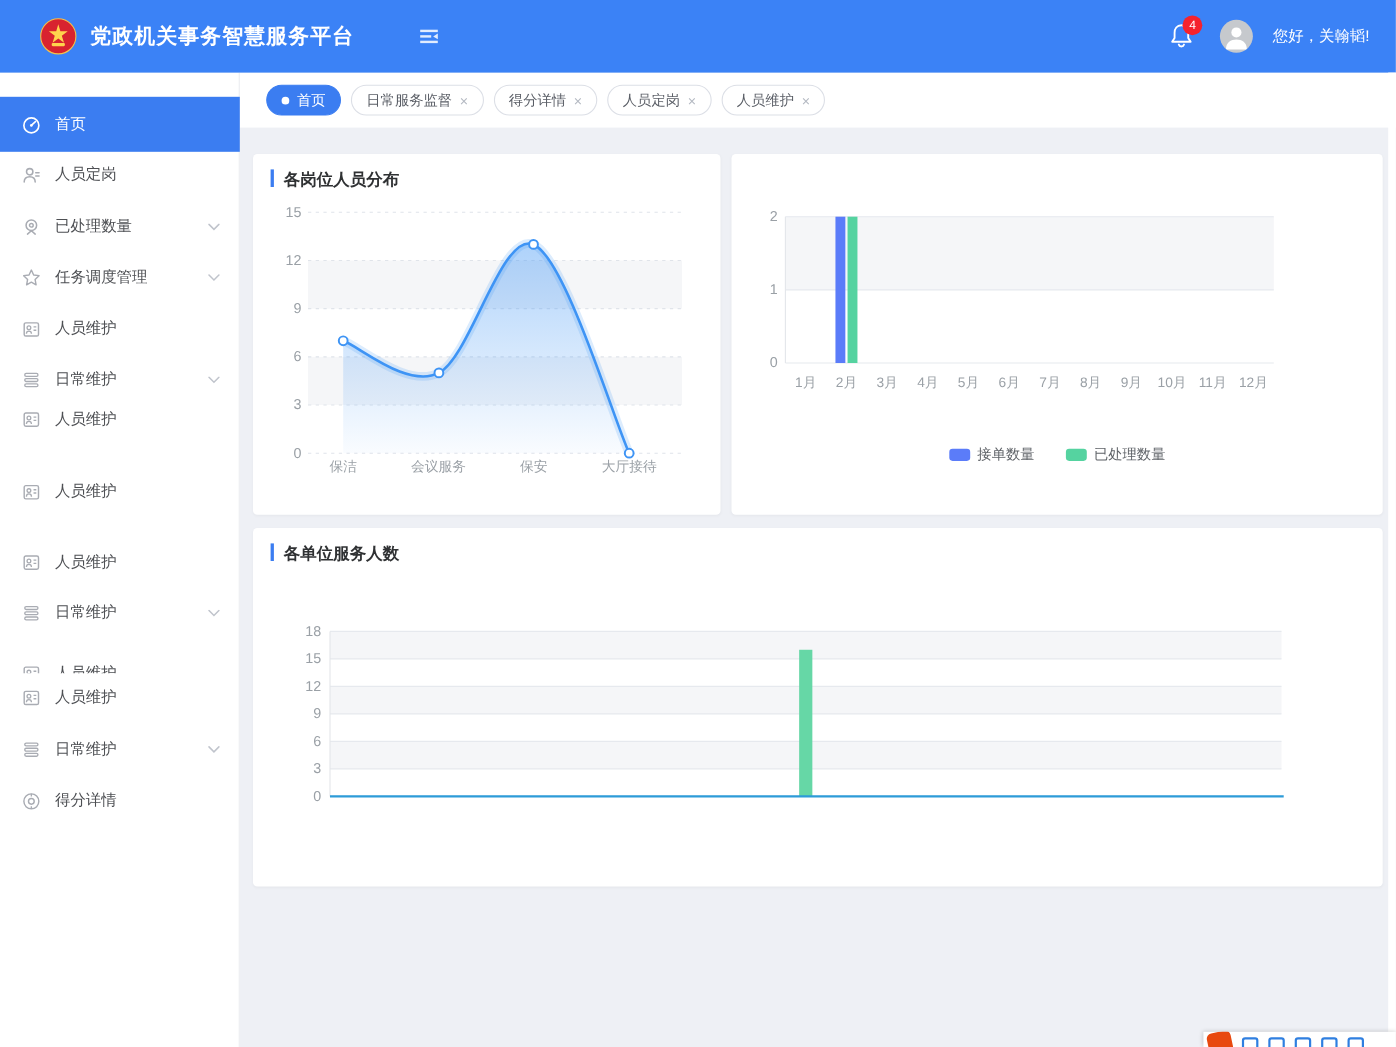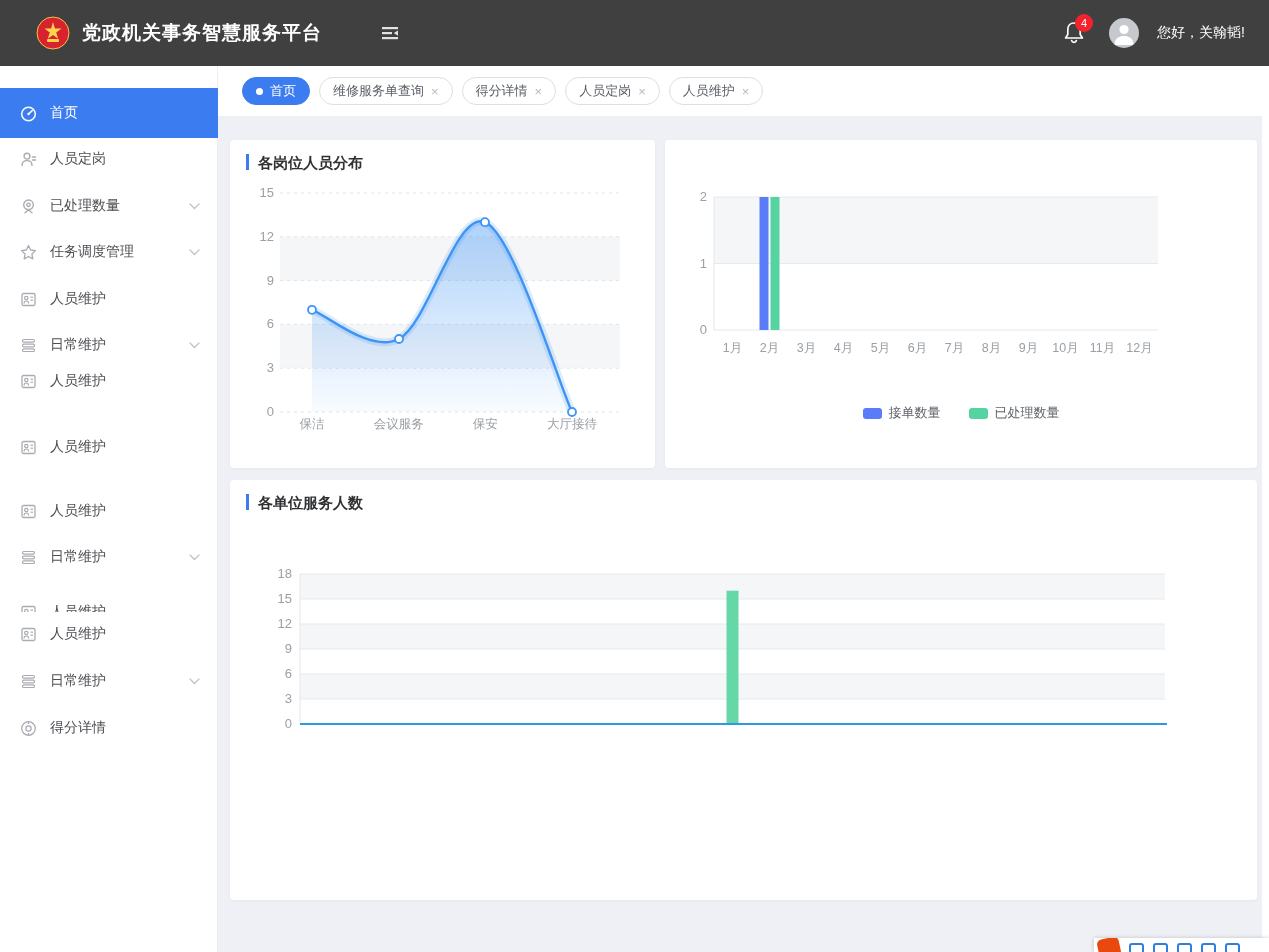--- a/index.html
+++ b/index.html
@@ -1,20 +1,20 @@
 <!DOCTYPE html>
 <html><head>
 <meta charset="utf-8">
 <style>
   * { margin:0; padding:0; box-sizing:border-box; }
   html,body { width:1269px; height:952px; overflow:hidden; }
   body { font-family:"Liberation Sans","DejaVu Sans",sans-serif; background:#eef0f5; position:relative; }
 
   
-  .header { position:absolute; left:0; top:0; width:1269px; height:66px; background:#404040; display:flex; align-items:center; z-index:30; }
+  .header { position:absolute; left:0; top:0; width:1269px; height:66px; background:#3b82f6; display:flex; align-items:center; z-index:30; }
   .emblem { width:34px; height:34px; margin-left:36px; flex:0 0 auto; }
   .app-title { color:#fff; font-size:19px; font-weight:bold; margin-left:12px; letter-spacing:1px; }
   .menu-fold { margin-left:54px; width:28px; height:28px; display:flex; align-items:center; justify-content:center; cursor:pointer; }
   .header-right { position:absolute; right:24px; top:0; height:66px; display:flex; align-items:center; gap:18px; }
   .bell-wrap { position:relative; width:30px; height:30px; cursor:pointer; }
   .badge { position:absolute; top:-4px; left:14px; min-width:18px; height:18px; border-radius:9px; background:#f5222d; color:#fff; font-size:11px; display:flex; align-items:center; justify-content:center; padding:0 4px; }
   .avatar { width:30px; height:30px; border-radius:50%; background:#c6c9cd; overflow:hidden; display:flex; align-items:flex-end; justify-content:center; cursor:pointer; }
   .greeting { color:#fff; font-size:14px;text-align:center; }
 
   
@@ -32,21 +32,21 @@
   .main { position:absolute; left:218px; top:66px; right:0; bottom:0; background:#eef0f5; }
   .tabstrip { position:absolute; left:0; top:0; right:0; height:50px; background:#fff; display:flex; align-items:center; gap:9px; padding-left:24px; }
   .tab { height:28px; border:1px solid #dcdfe6; border-radius:14px; background:#fff; display:flex; align-items:center; gap:7px; padding:0 13px; font-size:13px; color:#5a5e66; cursor:pointer; white-space:nowrap; }
   .tab .x { color:#b4b9c2; font-size:13px; line-height:1; cursor:pointer; }
   .tab.active { background:#3b7df1; border-color:#3b7df1; color:#fff; }
   .tab.active .dot { width:7px; height:7px; border-radius:50%; background:#fff; }
 
   .card { position:absolute; background:#fff; border-radius:4px; box-shadow:0 1px 3px rgba(0,0,0,0.04); }
   #card1 { left:12px; top:74px; width:425px; height:328px; }
   #card2 { left:447px; top:74px; width:592px; height:328px; }
-  #card3 { left:12px; top:414px; width:1027px; height:420px; }
+  #card3 { left:12px; top:414px; width:1027px; height:326px; }
   .card-title { display:flex; height:40px; padding:14px 16px 0 16px; }
   .accent { width:3px; height:16px; background:#3b7df1; margin-right:9px; flex:0 0 auto; }
   .card-title span { font-size:15px; font-weight:bold; color:#2f3133; white-space:nowrap; }
   .chart-svg { display:block; }
 
   .legend { position:absolute; left:0; right:0; bottom:46px; display:flex; justify-content:center; gap:28px;align-items:center; }
   .legend-item { display:flex; align-items:center; gap:7px; cursor:pointer; }
   .legend-chip { width:19px; height:11px; border-radius:3px; }
   .legend-item span { font-size:13px; color:#5f6368; }
 
@@ -282,21 +282,21 @@
 </div>
 
 <div class="main">
 
   <div class="tabstrip">
     <div class="tab active">
       <span class="dot"></span>
       <span>首页</span>
     </div>
     <div class="tab">
-      <span>维修服务单查询</span>
+      <span>日常服务监督</span>
       <span class="x">×</span>
     </div>
     <div class="tab">
       <span>得分详情</span>
       <span class="x">×</span>
     </div>
     <div class="tab">
       <span>人员定岗</span>
       <span class="x">×</span>
     </div>

